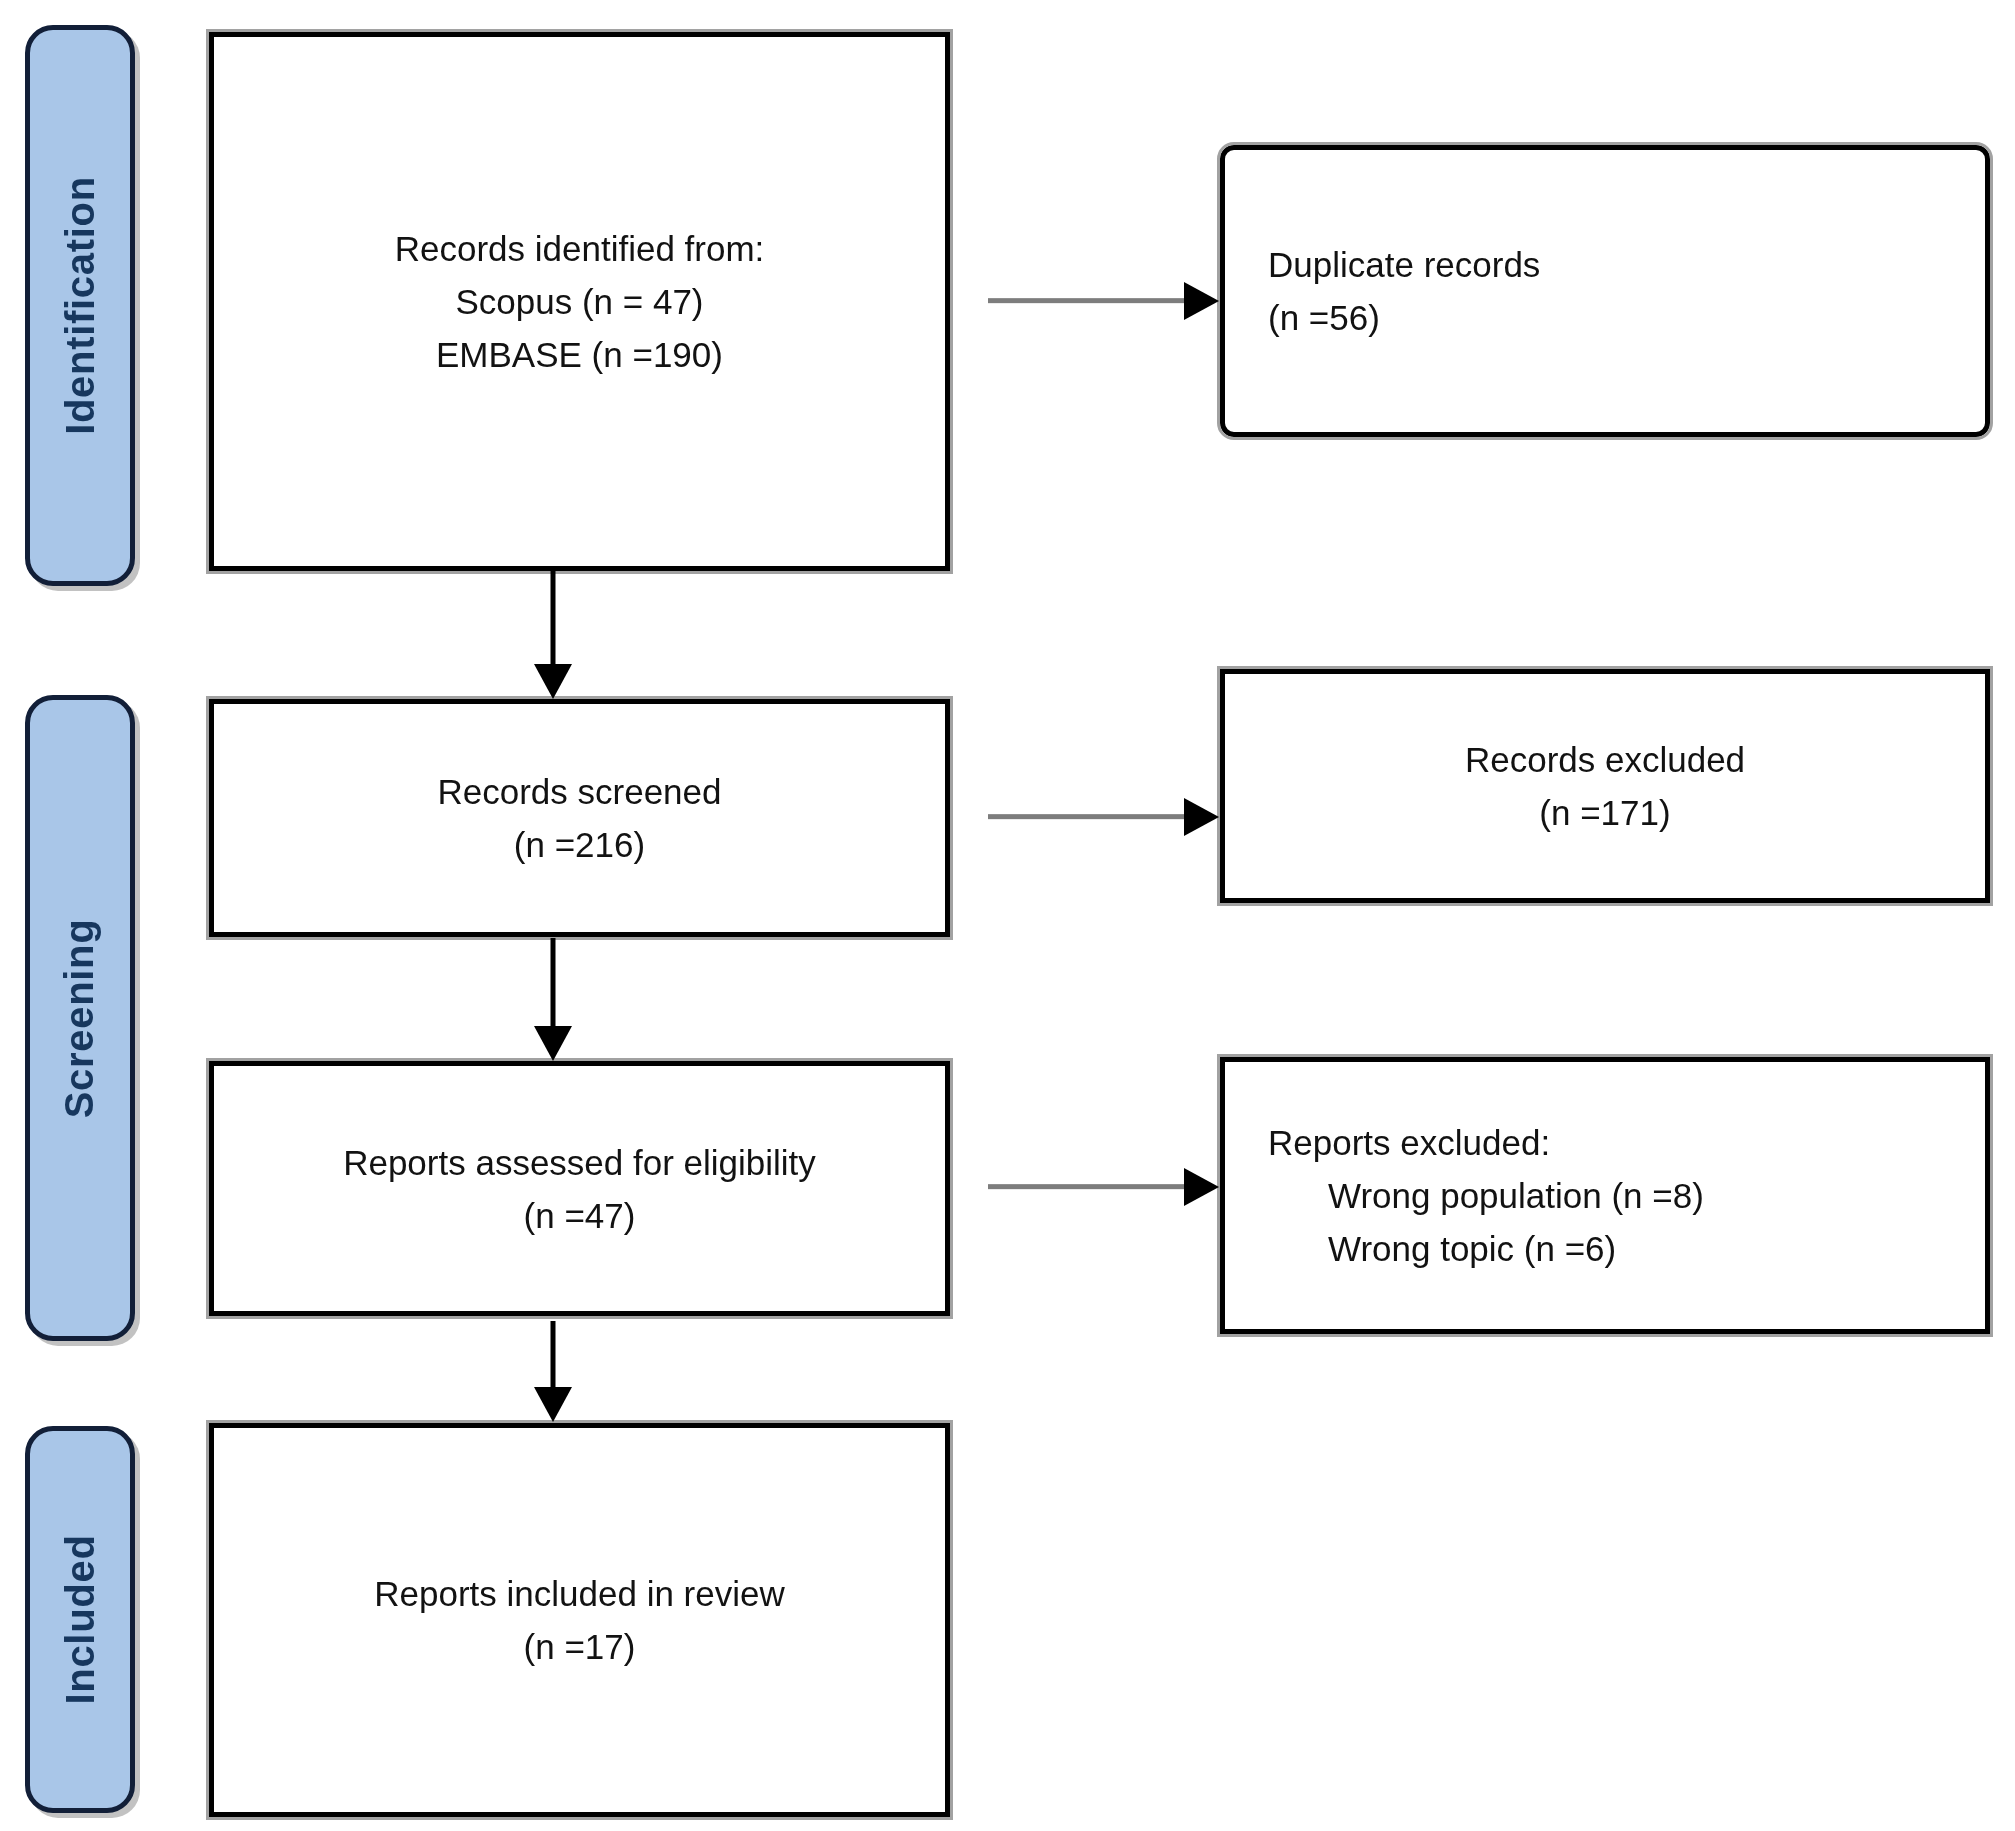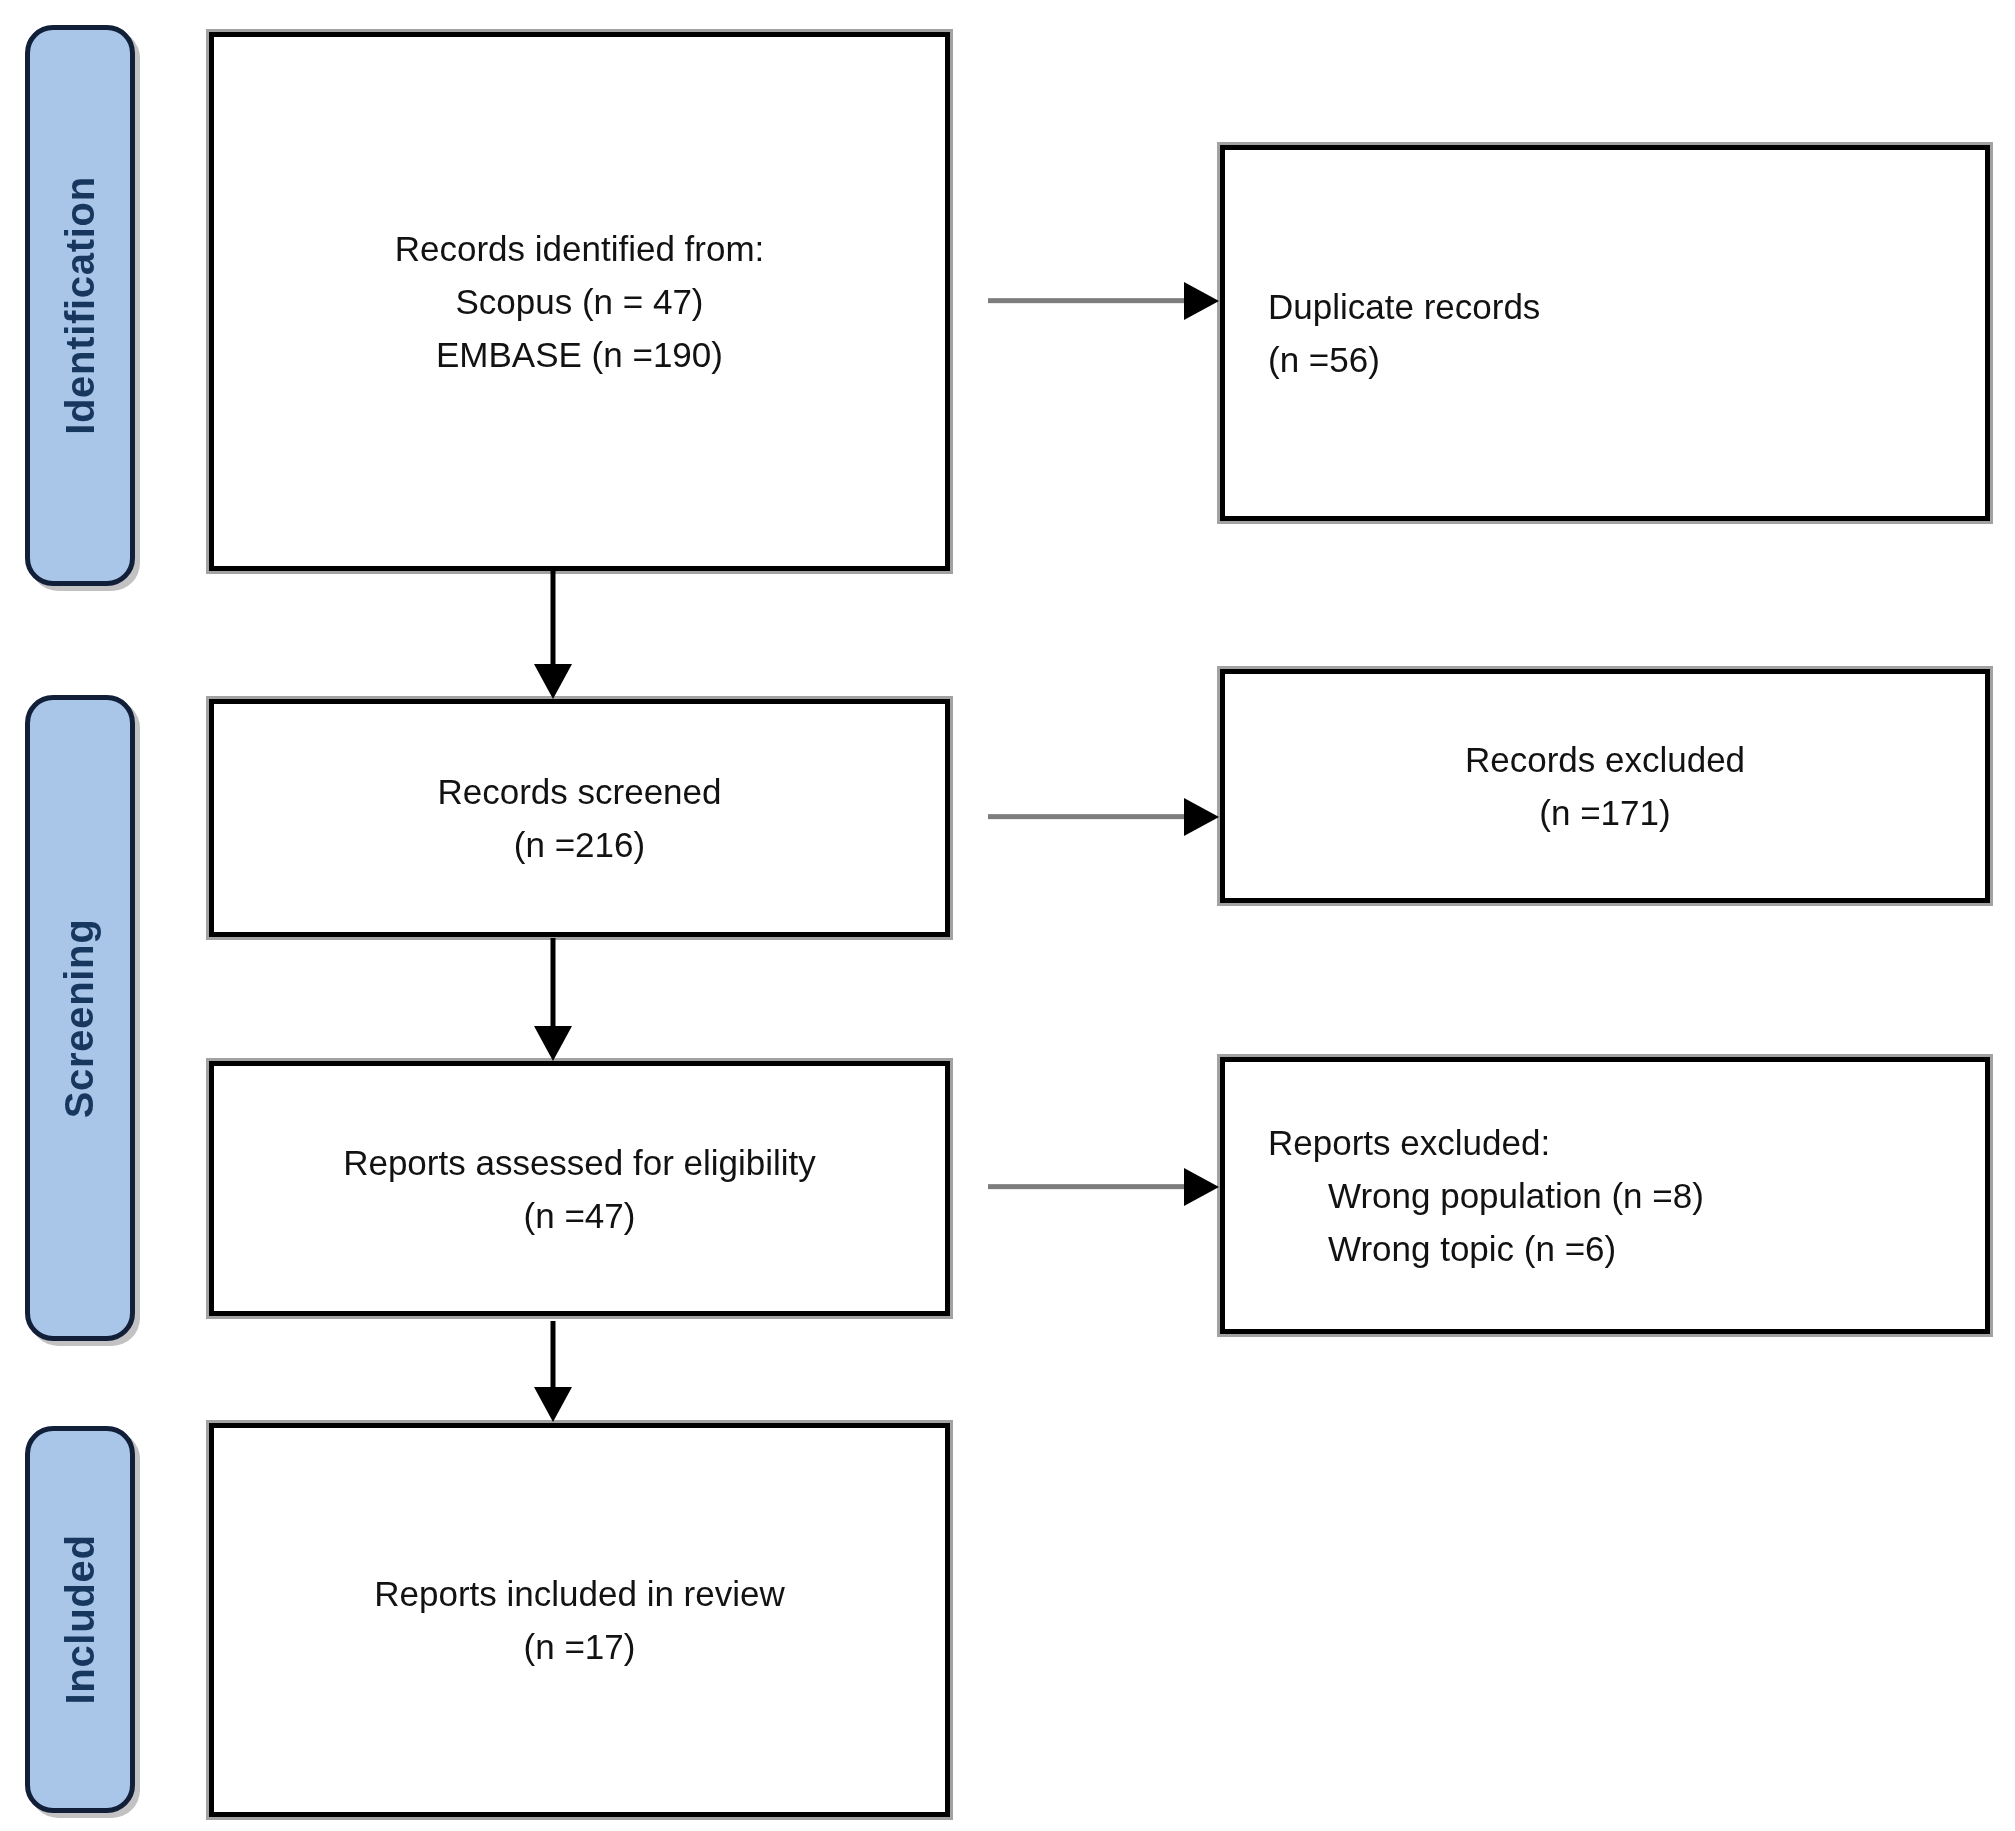--- a/index.html
+++ b/index.html
@@ -67,21 +67,21 @@
   }
   .box.center { text-align: center; }
   .box.left   { text-align: left; }
   .box.left .line   { padding-left: 43px; }
   .box.left .indent { padding-left: 103px; }
 
   .col-main  { left: 209px;  width: 741px; }
   .col-right { left: 1220px; width: 770px; }
 
   #box-identified       { top: 32px;   height: 539px; }
-  #box-duplicates       { top: 145px;  height: 376px; }
+  #box-duplicates       { top: 145px;  height: 292px; border-radius: 14px; }
   #box-screened         { top: 699px;  height: 238px; }
   #box-records-excluded { top: 669px;  height: 234px; }
   #box-assessed         { top: 1061px; height: 255px; }
   #box-reports-excluded { top: 1057px; height: 277px; }
   #box-included         { top: 1423px; height: 394px; }
 
   
   .arrow-h { position: absolute; height: 43px; }
   .arrow-h .shaft {
     position: absolute; left: 0; right: 33px; top: 50%;

